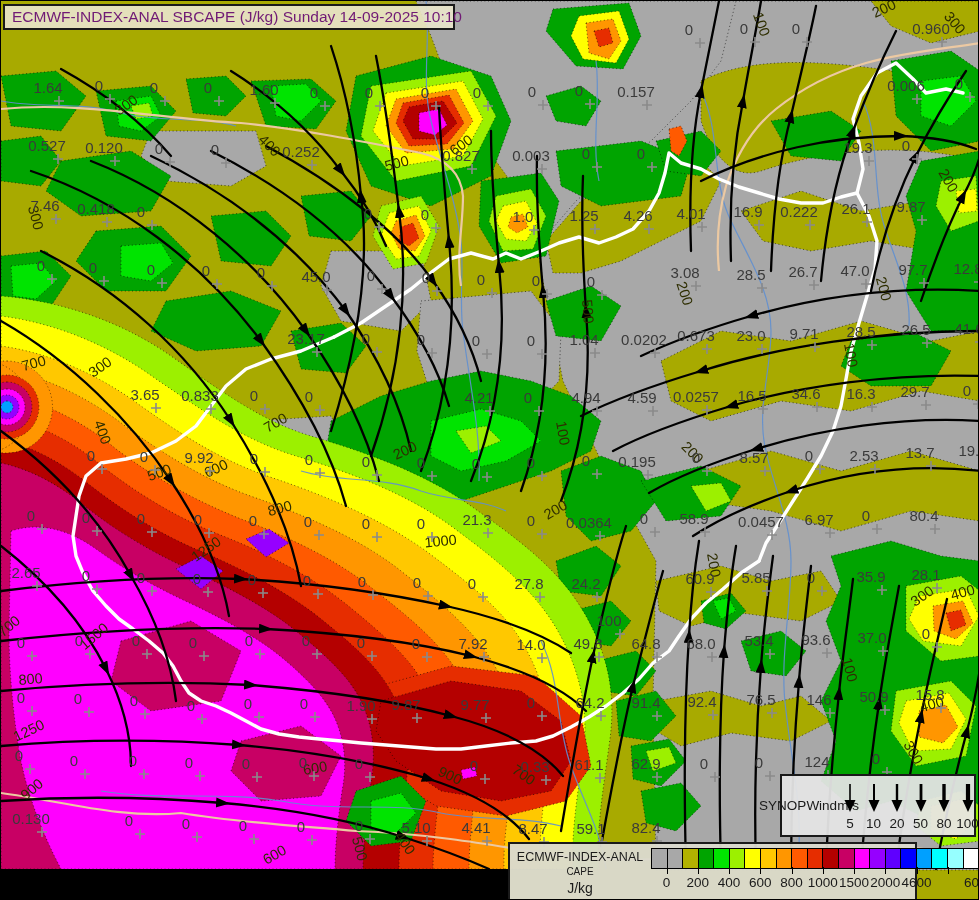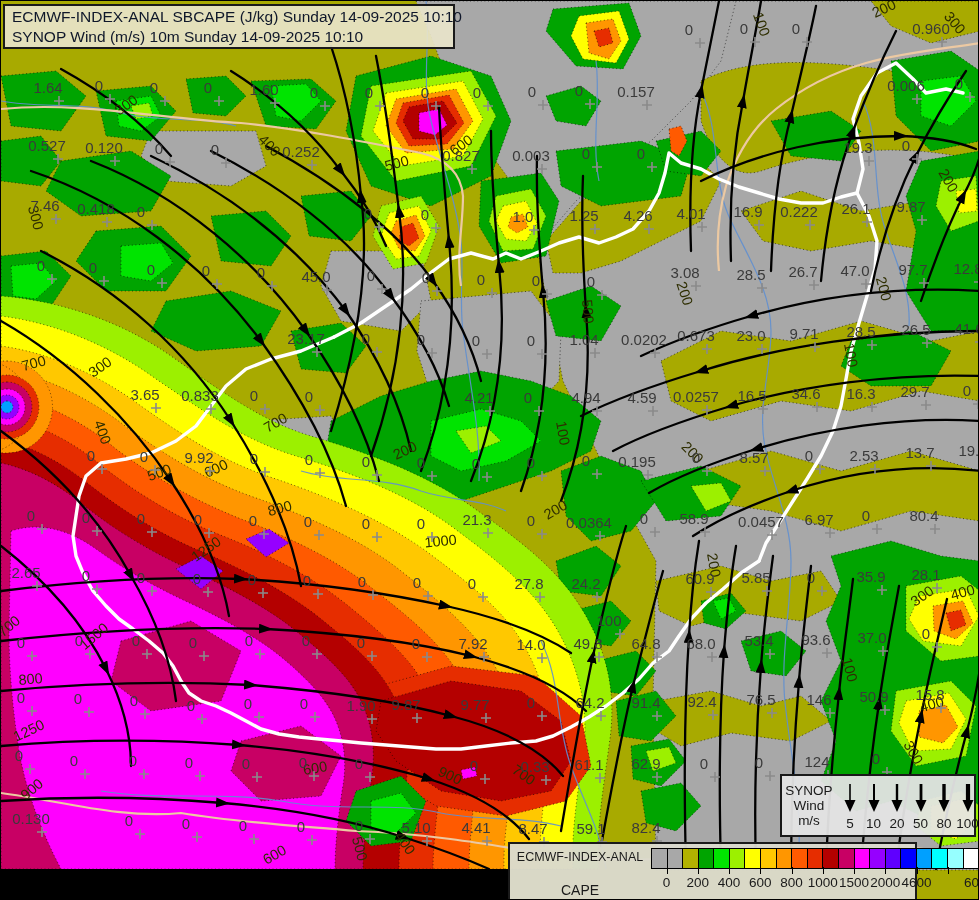--- a/index.html
+++ b/index.html
@@ -1,33 +1,33 @@
 <!DOCTYPE html>
 <html><head>
 <meta charset="utf-8">
 <style>
   html,body{margin:0;padding:0;background:#666;}
   #stage{position:relative;width:979px;height:900px;overflow:hidden;background:#a8aa00;
          font-family:"Liberation Sans",sans-serif;border:1px solid #000;box-sizing:border-box;}
   #mapsvg{position:absolute;left:0;top:0;}
   .overlay-box{position:absolute;box-sizing:border-box;border:2px solid #1a1a1a;}
   #title-box{left:2px;top:3px;width:452px;background:rgba(233,229,203,.92);padding:1px 7px;}
-  #title-box .tline{font-size:15.5px;line-height:19.5px;color:#0f172a;white-space:nowrap;}
+  #title-box .tline{font-size:15.5px;line-height:19.5px;color:#701a75;white-space:nowrap;}
   #black-strip{position:absolute;left:0;top:868px;width:508px;height:32px;background:#000;}
   #wind-box{left:779px;top:773px;width:196px;height:63px;background:rgba(228,228,228,.95);
             display:flex;align-items:stretch;}
-  #wind-label-col{width:54px;display:flex;flex-direction:column;justify-content:center;
+  #wind-label-col{width:54px;display:flex;flex-direction:row;justify-content:center;
                   align-items:center;color:#1a1a1a;font-size:13.5px;line-height:15px;}
   #wind-arrows{flex:1;position:relative;}
   .warrow{position:absolute;top:6px;}
   .wspeed{position:absolute;top:40px;font-size:13.5px;color:#1a1a1a;transform:translateX(-50%);}
   #cape-box{left:507px;top:841px;width:409px;height:59px;background:rgba(219,218,206,.96);}
   #cape-text{position:absolute;left:0;top:0;width:140px;height:59px;color:#1a1a1a;text-align:center;}
   #cape-text .l1{font-size:12.5px;margin-top:6px;}
-  #cape-text .l2{font-size:14px;margin-top:18px;}
+  #cape-text .l2{font-size:10px;margin-top:2px;}
   #cape-text .l3{font-size:14px;margin-top:3px;}
   #cape-bar{position:absolute;left:141px;top:4px;width:326px;height:19px;display:flex;
             border:1px solid #000;box-sizing:content-box;}
   .swatch{flex:1;border-right:1px solid #000;}
   .swatch:last-child{border-right:none;}
   #cape-ticks{position:absolute;left:141px;top:23px;width:328px;height:34px;}
   .ctick{position:absolute;top:0;width:1px;height:7px;background:#000;}
   .clabel{position:absolute;top:8px;transform:translateX(-50%);font-size:13.5px;color:#1a1a1a;}
 </style>
 </head>
@@ -1056,21 +1056,20 @@
           <path d="M651,840 L661,840 M656,835 L656,845" stroke="#8a8a8a" stroke-width="1.6"></path>
           <text x="645" y="832" font-size="15" fill="#3a3a3a" font-family="&quot;Liberation Sans&quot;,sans-serif" text-anchor="middle">82.4</text>
         </g>
       </g>
   </svg>
 
   <div id="black-strip"></div>
 
   <div id="title-box" class="overlay-box">
     <div class="tline">ECMWF-INDEX-ANAL SBCAPE (J/kg) Sunday 14-09-2025 10:10</div>
-    <div class="tline">SYNOP Wind (m/s) 10m Sunday 14-09-2025 10:10</div>
   </div>
 
   <div id="wind-box" class="overlay-box">
     <div id="wind-label-col">
       <div>SYNOP</div>
       <div>Wind</div>
       <div>m/s</div>
     </div>
     <div id="wind-arrows">
         <svg width="18" height="32" class="warrow" style="left: 5px;">

